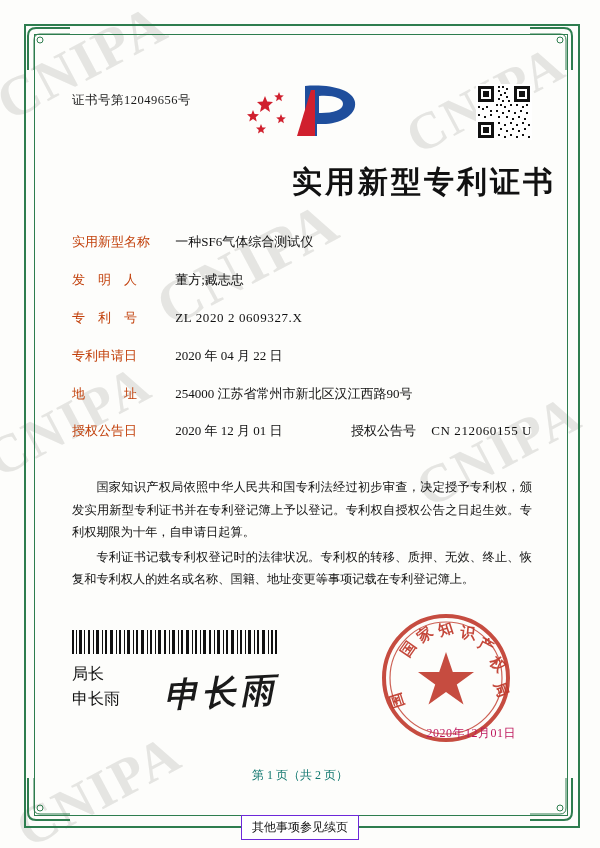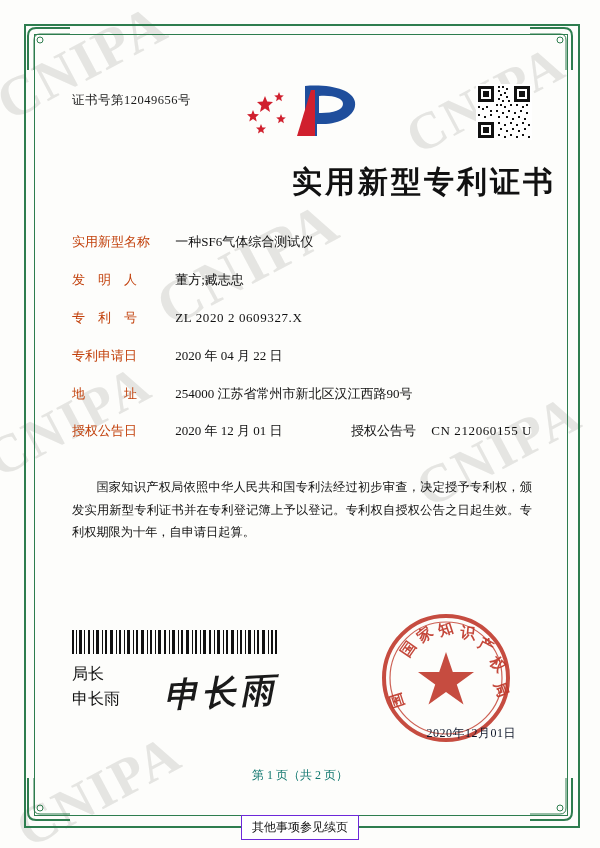--- a/index.html
+++ b/index.html
@@ -189,21 +189,21 @@
     right: 42px;
     bottom: 58px;
     width: 136px;
     height: 136px;
   }
   .seal-date {
     position: absolute;
     right: 40px;
     bottom: 62px;
     font-size: 12px;
-    color: #0f172a;
+    color: #be185d;
     letter-spacing: 0.5px;
     font-family: "Liberation Serif", serif;
   }
 
   .page-num {
     position: absolute;
     left: 0; right: 0;
     bottom: 20px;
     text-align: center;
     font-size: 12px;
@@ -387,20 +387,21 @@
         <span class="f-label">授权公告日</span>
         <span class="f-value">2020 年 12 月 01 日</span>
         <span class="inline-gap"></span>
         <span>授权公告号</span>
         <span class="f-value mono" style="margin-left:12px">CN 212060155 U</span>
       </div>
     </div>
 
     <div class="para">
       <p>国家知识产权局依照中华人民共和国专利法经过初步审查，决定授予专利权，颁发实用新型专利证书并在专利登记簿上予以登记。专利权自授权公告之日起生效。专利权期限为十年，自申请日起算。</p>
+      <p>专利证书记载专利权登记时的法律状况。专利权的转移、质押、无效、终止、恢复和专利权人的姓名或名称、国籍、地址变更等事项记载在专利登记簿上。</p>
     </div>
 
     <div class="barcode">
       <svg width="205" height="24" viewBox="0 0 205 24" shape-rendering="crispEdges">
         <g fill="#111">
           <rect x="0" y="0" width="2" height="24"></rect>
             <rect x="4" y="0" width="1" height="24"></rect>
           <rect x="7" y="0" width="3" height="24"></rect>
             <rect x="12" y="0" width="1" height="24"></rect>
           <rect x="16" y="0" width="2" height="24"></rect>

